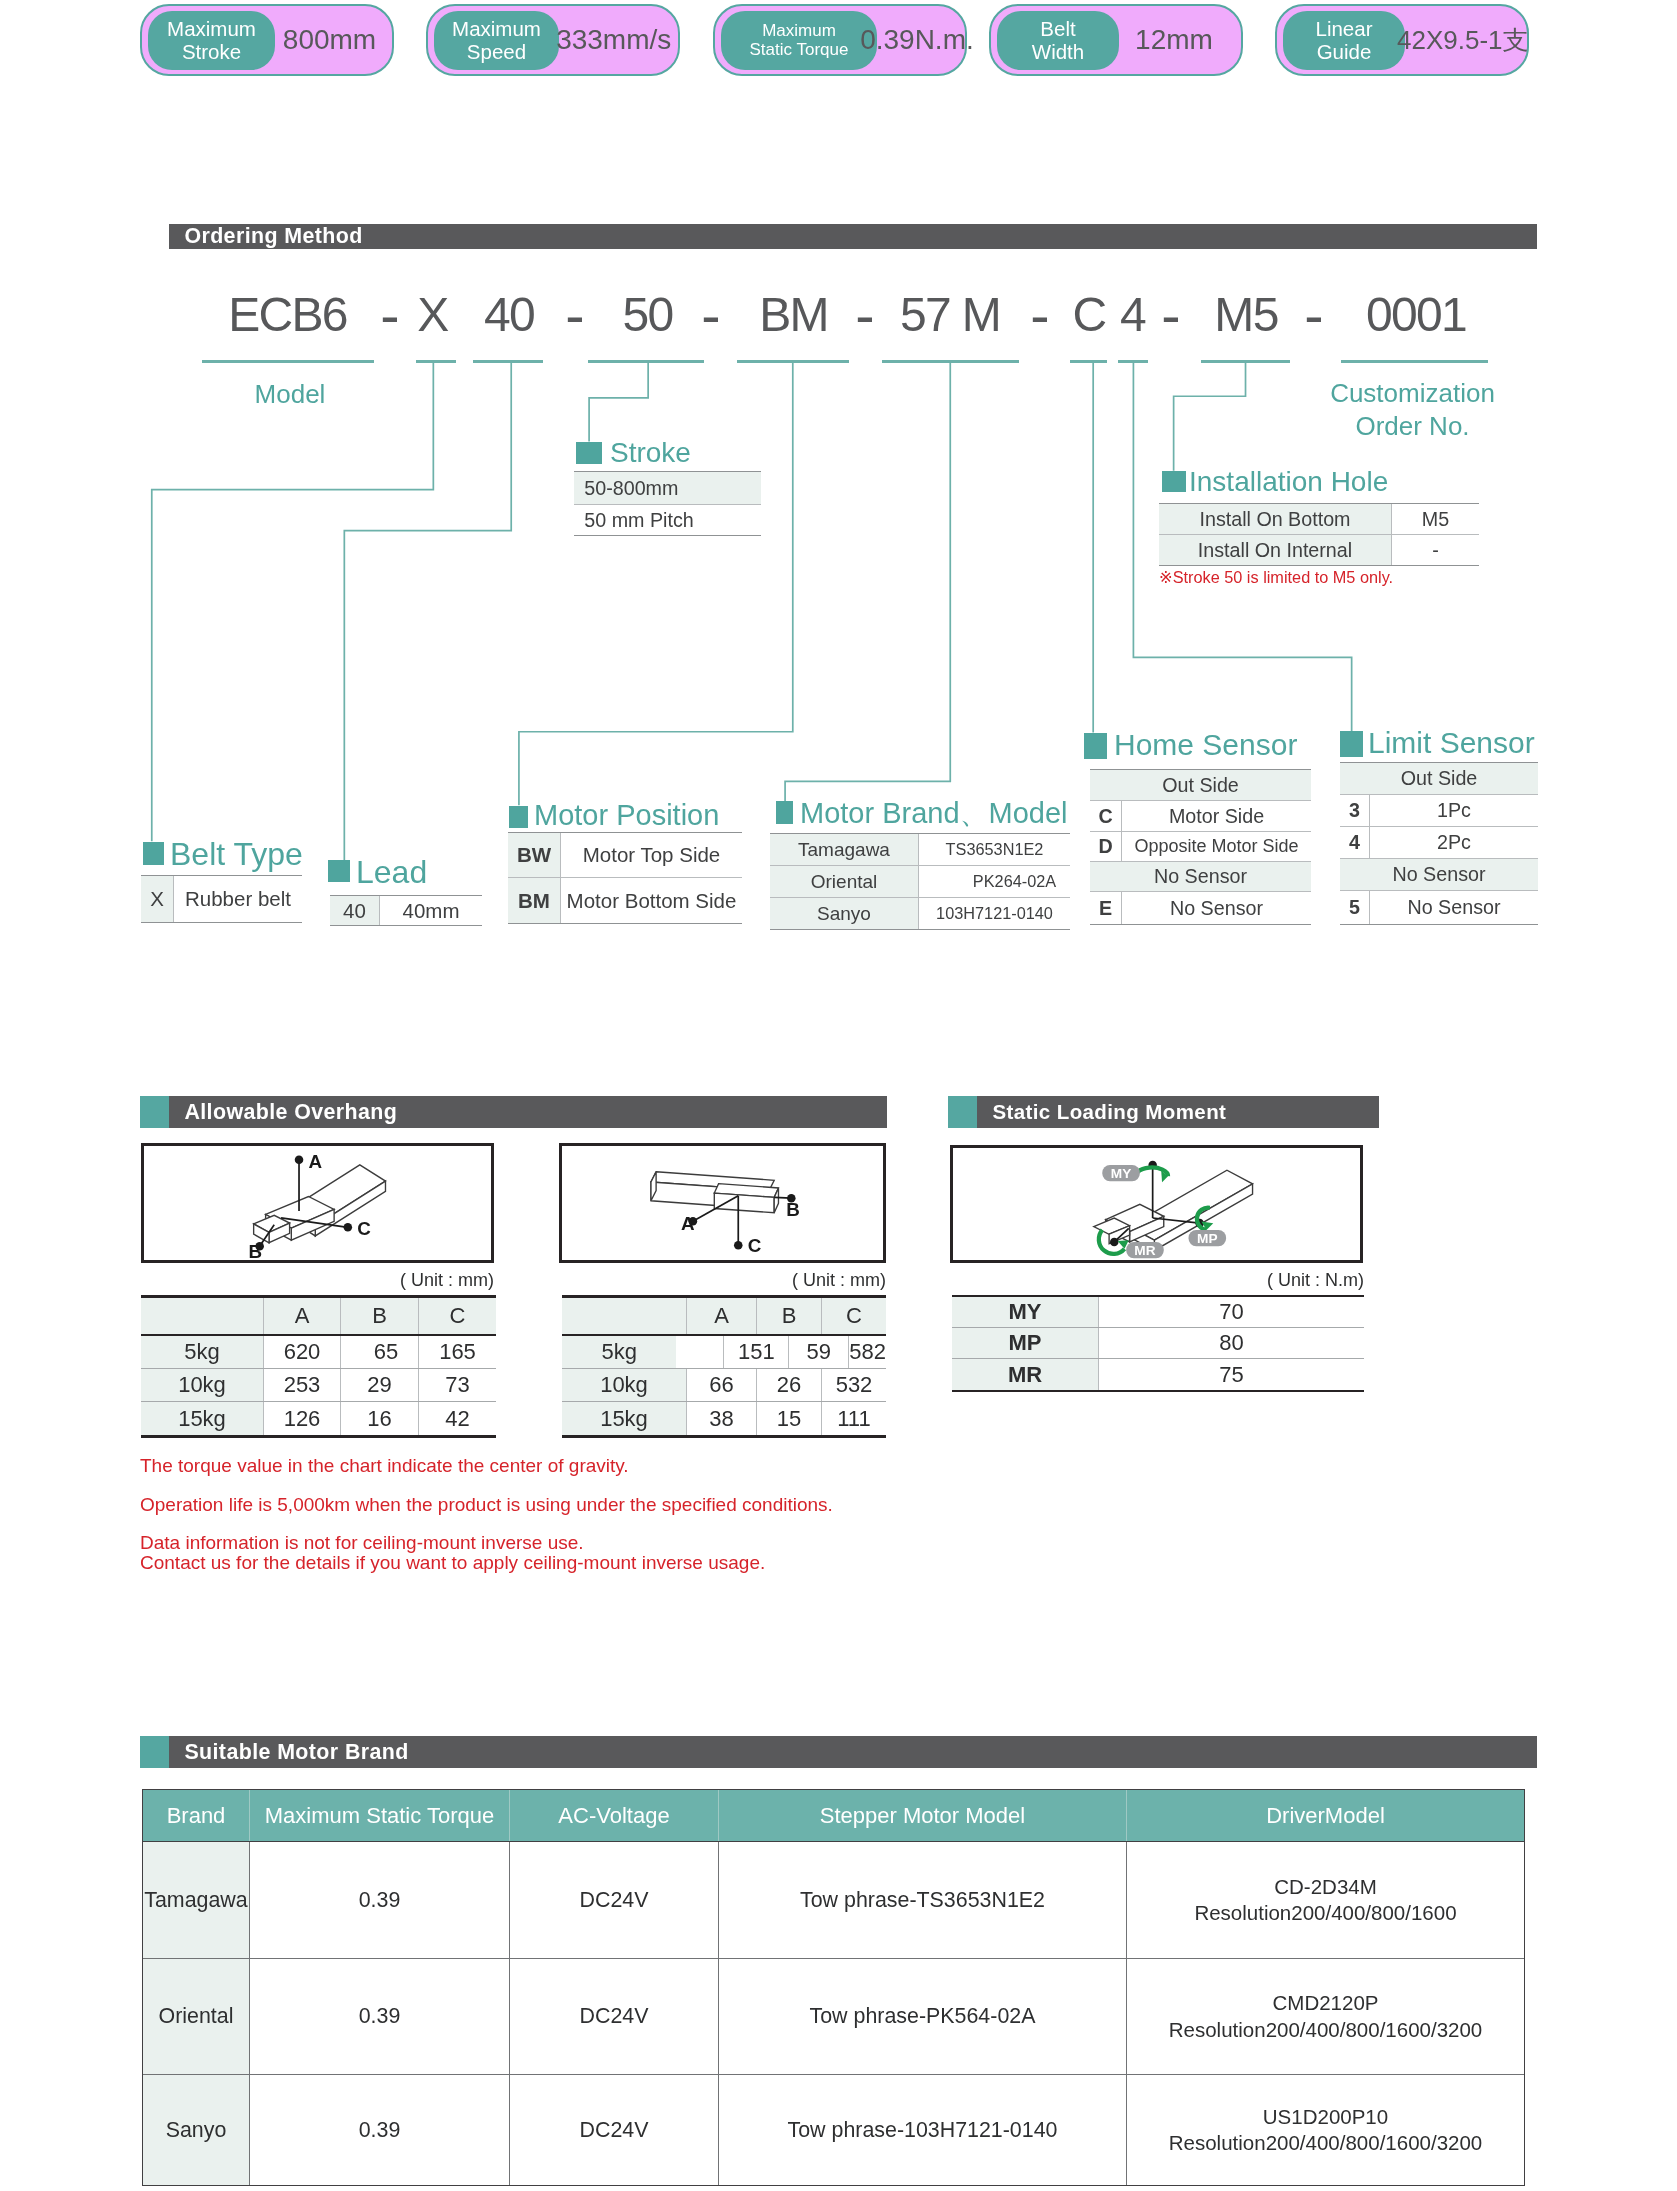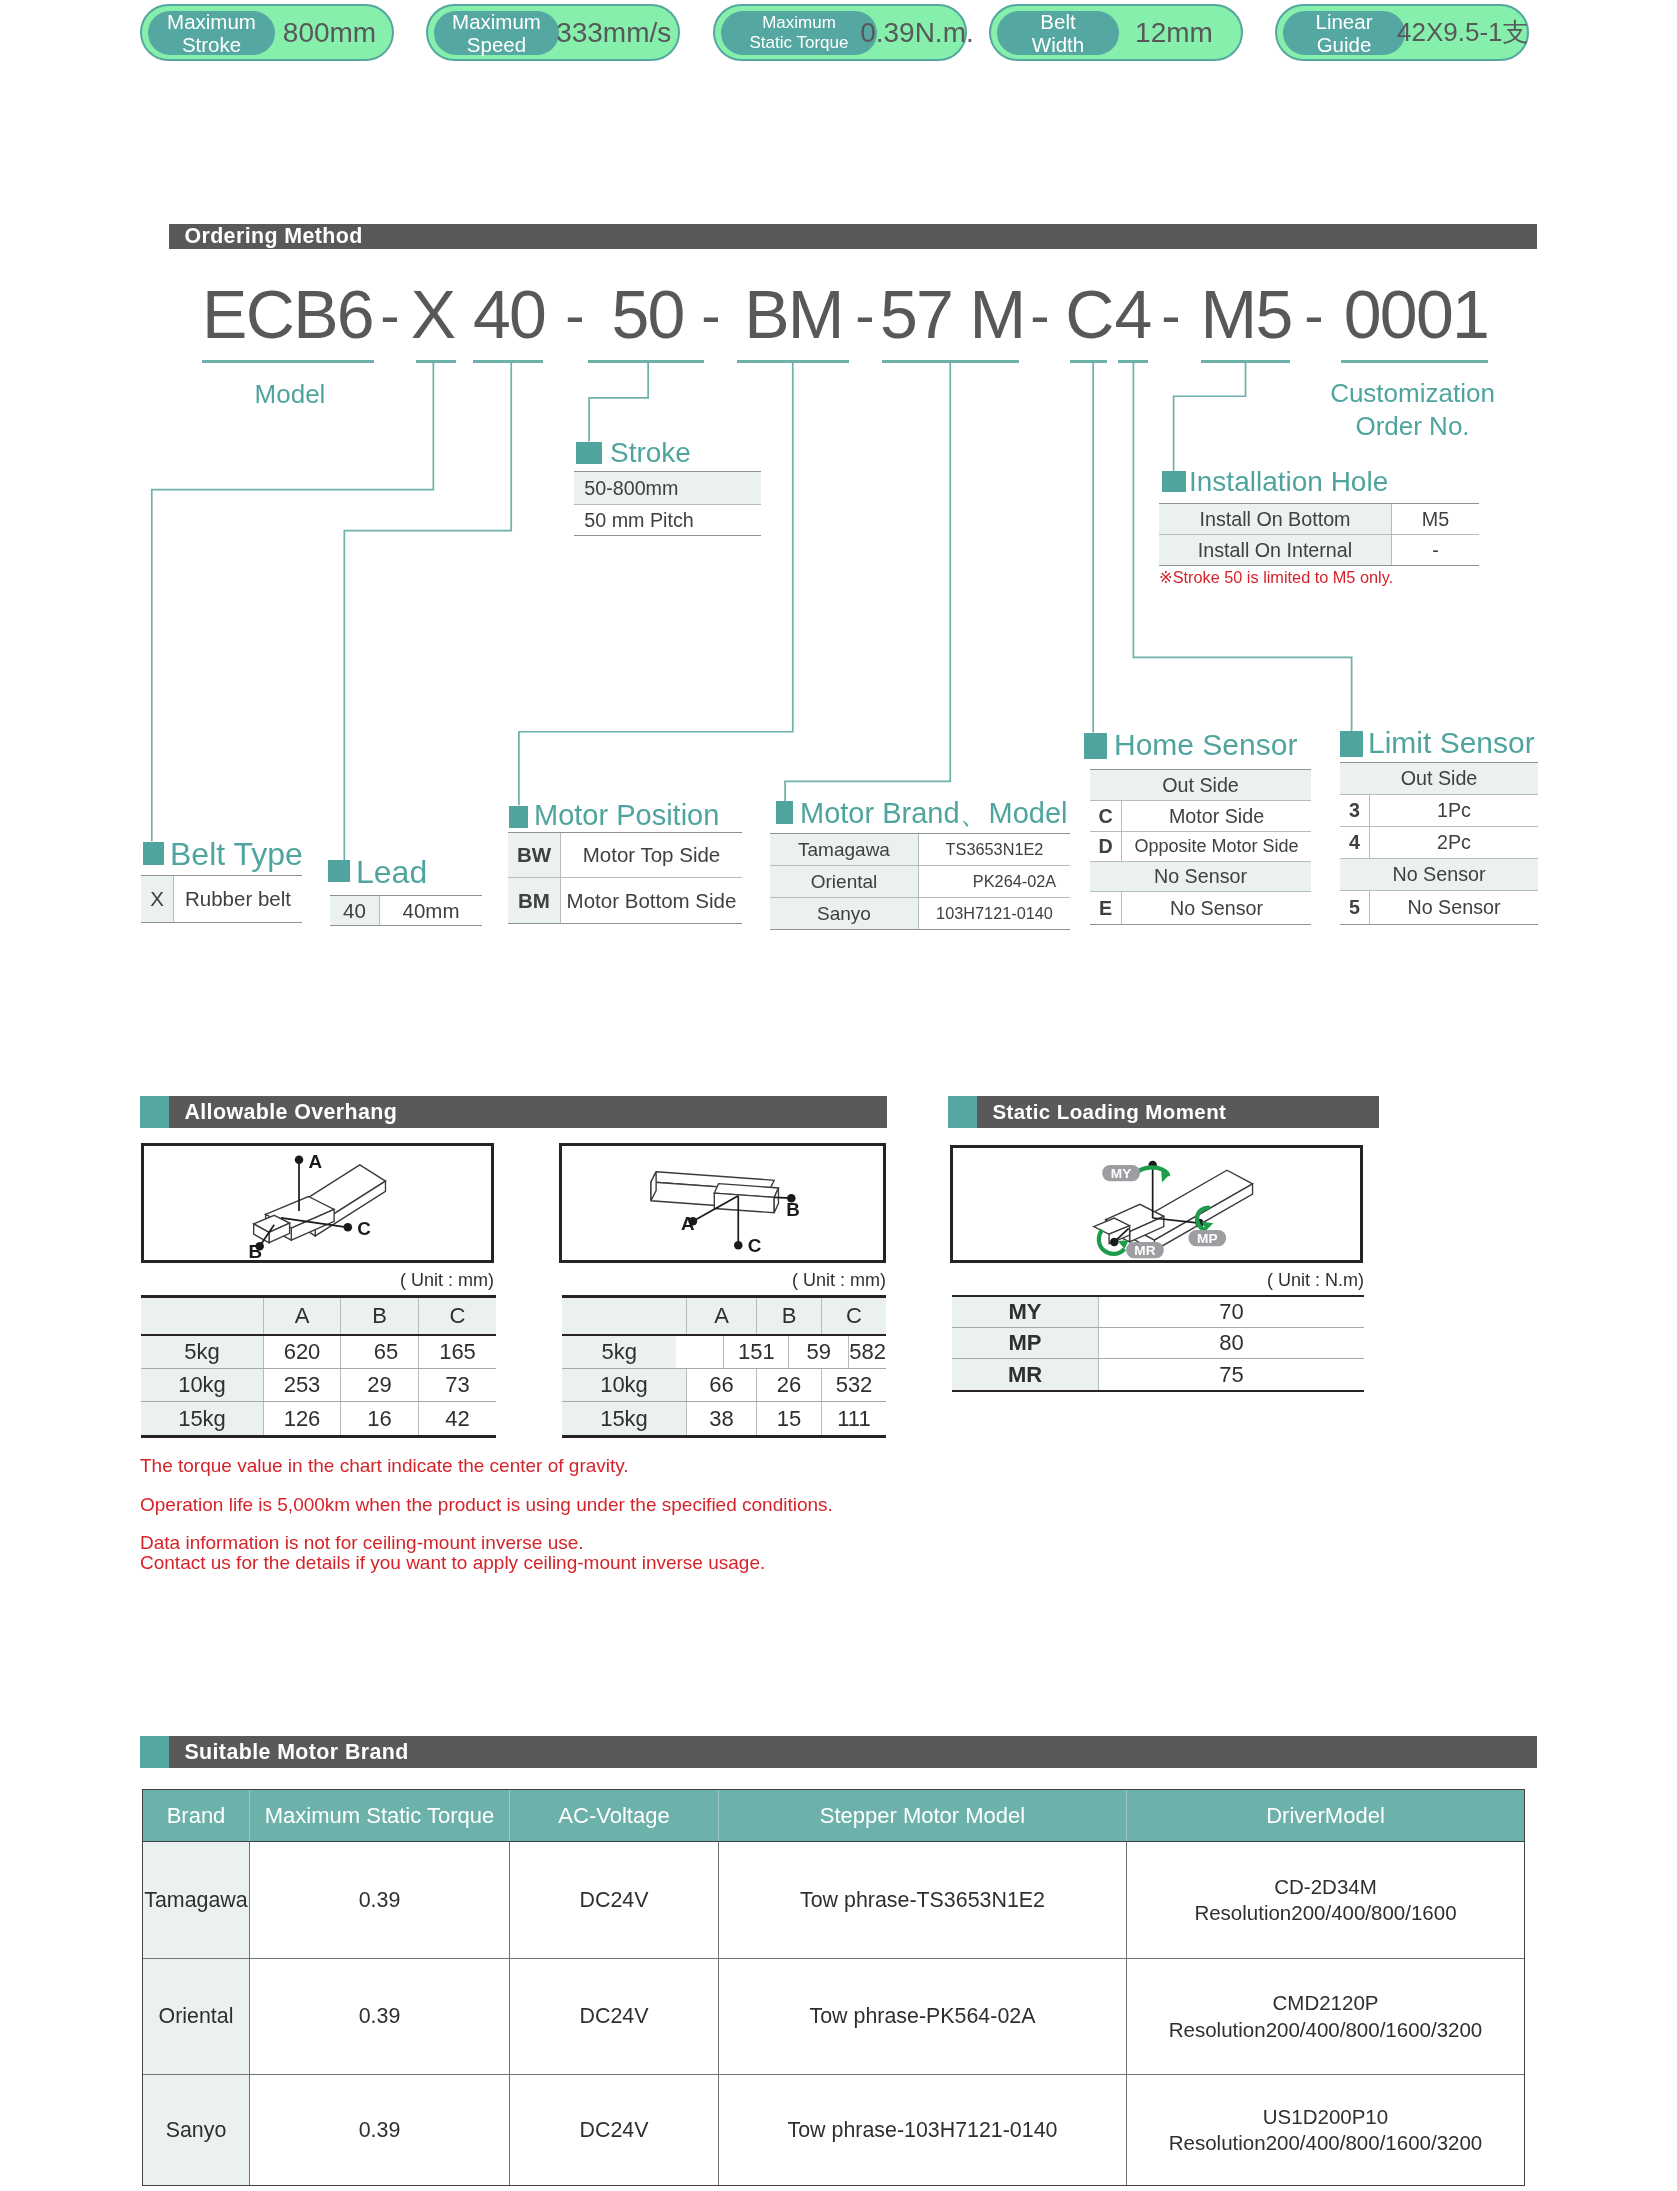--- a/index.html
+++ b/index.html
@@ -12,33 +12,33 @@
     --red:#d6232a;
     --line:#b9bcbe;
     --mtb:#8f9294;
     --dark:#272324;
   }
   html,body{margin:0;padding:0;background:#ffffff;}
   #page{position:relative;width:1678px;height:2192px;background:#ffffff;overflow:hidden;
         font-family:"Liberation Sans","DejaVu Sans",sans-serif;color:var(--txt);}
   .ab{position:absolute;box-sizing:border-box;}
   
-  .pill{height:57px;border:2.6px solid var(--teal);border-radius:29px;background:#86efac;}
+  .pill{height:72px;border:2.6px solid var(--teal);border-radius:29px;background:#f0abfc;}
   .ptag{position:absolute;left:6px;top:4.3px;bottom:4.3px;background:var(--teal);border-radius:24px;
         color:#fff;display:flex;flex-direction:column;align-items:center;justify-content:center;
         font-size:20.5px;line-height:23px;text-align:center;}
   .pval{position:absolute;top:0;bottom:0;display:flex;align-items:center;justify-content:center;
         font-size:28px;color:var(--txt);white-space:nowrap;}
   
   .bar{display:flex;height:32px;}
   .bsq{width:29px;background:var(--teal);}
   .btxt{flex:1;background:var(--bar-gray);color:#fff;font-weight:bold;font-size:21.4px;
         display:flex;align-items:center;padding-left:15.4px;letter-spacing:0.4px;}
   
-  .seg{font-size:68px;line-height:67px;color:var(--txt);text-align:center;white-space:nowrap;letter-spacing:-1.7px;}
+  .seg{font-size:48px;line-height:67px;color:var(--txt);text-align:center;white-space:nowrap;letter-spacing:-1.7px;}
   .dash{font-size:58px;line-height:67px;color:var(--txt);text-align:center;}
   .ul{height:2.6px;background:#6db1aa;}
   .sq{background:var(--teal-dark);}
   .ttl{color:var(--teal-dark);white-space:nowrap;}
   
   .mt{border-top:1.7px solid var(--mtb);border-bottom:1.7px solid var(--mtb);}
   .mrow{display:flex;border-bottom:0.9px solid var(--line);box-sizing:border-box;}
   .mrow:last-child{border-bottom:none;}
   .mc{display:flex;align-items:center;justify-content:center;box-sizing:border-box;
       color:var(--cell);font-size:19.7px;}

